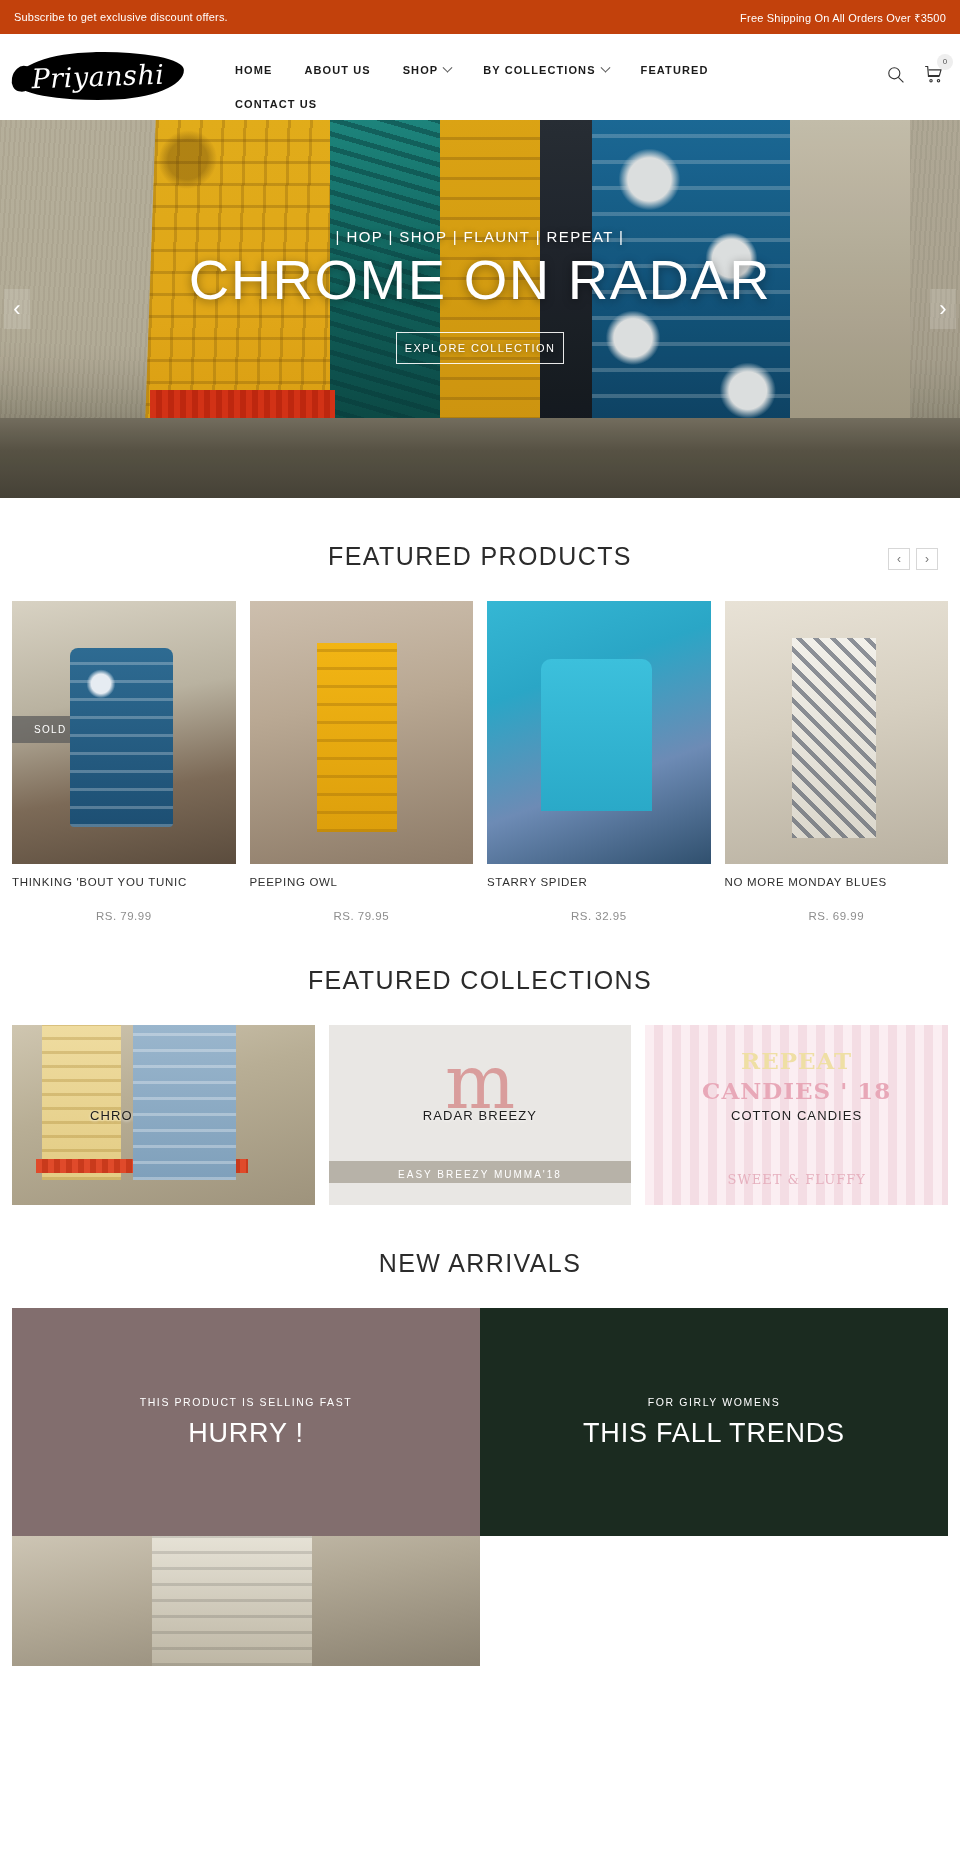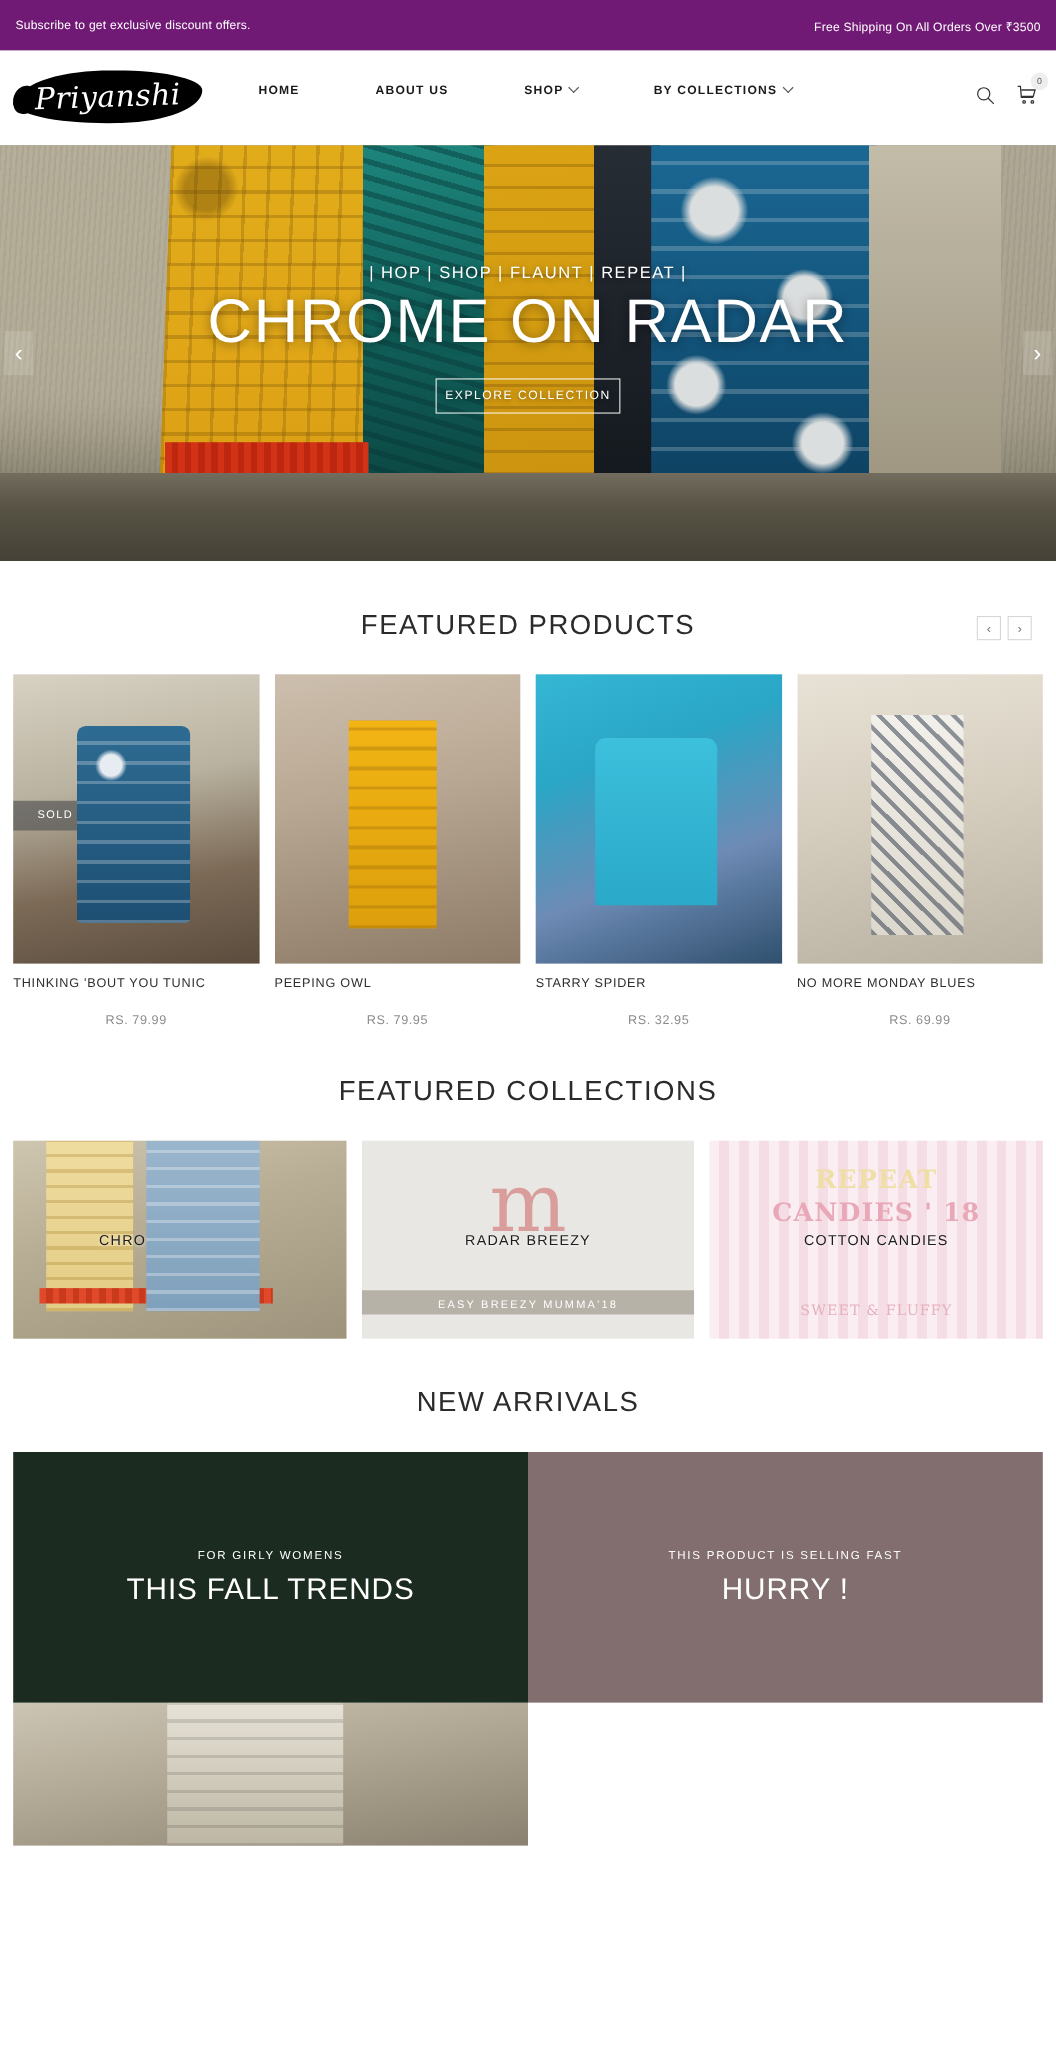--- a/index.html
+++ b/index.html
@@ -7,22 +7,22 @@
   html, body { width: 960px; }
   body {
     font-family: "Liberation Sans", sans-serif;
     background: #ffffff;
     color: #333333;
     -webkit-font-smoothing: antialiased;
   }
 
   
   .announce {
-    height: 46px;
-    background: #701a75;
+    height: 34px;
+    background: #c2410c;
     color: #ffffff;
     display: flex;
     align-items: center;
     justify-content: space-between;
     padding: 0 14px;
     font-size: 11px;
     letter-spacing: .2px;
   }
 
   
@@ -72,21 +72,21 @@
     letter-spacing: .5px;
     transform: rotate(-2deg);
     text-shadow: 0 1px 0 rgba(0,0,0,.4);
   }
 
   .nav {
     margin-left: 46px;
     padding-top: 16px;
     max-width: 520px;
   }
-  .nav ul { list-style: none; display: flex; flex-wrap: wrap; gap: 37px; }
+  .nav ul { list-style: none; display: flex; flex-wrap: wrap; }
   .nav li { margin-right: 32px; margin-bottom: 16px; }
   .nav a {
     color: #1a1a1a;
     text-decoration: none;
     font-size: 11px;
     font-weight: bold;
     letter-spacing: 1.1px;
     display: inline-flex;
     align-items: center;
   }
@@ -562,27 +562,27 @@
     </div>
   </div>
 </section>
 
 <section class="section">
   <div class="sec-head">
     <h2 class="sec-title">NEW ARRIVALS</h2>
   </div>
 
   <div class="promos">
+    <div class="promo" id="promo-left" style="background: rgb(130, 110, 110);">
+      <div class="promo-kicker">THIS PRODUCT IS SELLING FAST</div>
+      <div class="promo-title">HURRY !</div>
+    </div>
     <div class="promo" id="promo-right" style="background: rgb(27, 43, 32);">
       <div class="promo-kicker">FOR GIRLY WOMENS</div>
       <div class="promo-title">THIS FALL TRENDS</div>
     </div>
-    <div class="promo" id="promo-left" style="background: rgb(130, 110, 110);">
-      <div class="promo-kicker">THIS PRODUCT IS SELLING FAST</div>
-      <div class="promo-title">HURRY !</div>
-    </div>
   </div>
 
   <div class="bottom-strip">
     <div class="bs-img"></div>
     <div class="bs-blank"></div>
   </div>
 </section>
 
 </body></html>

